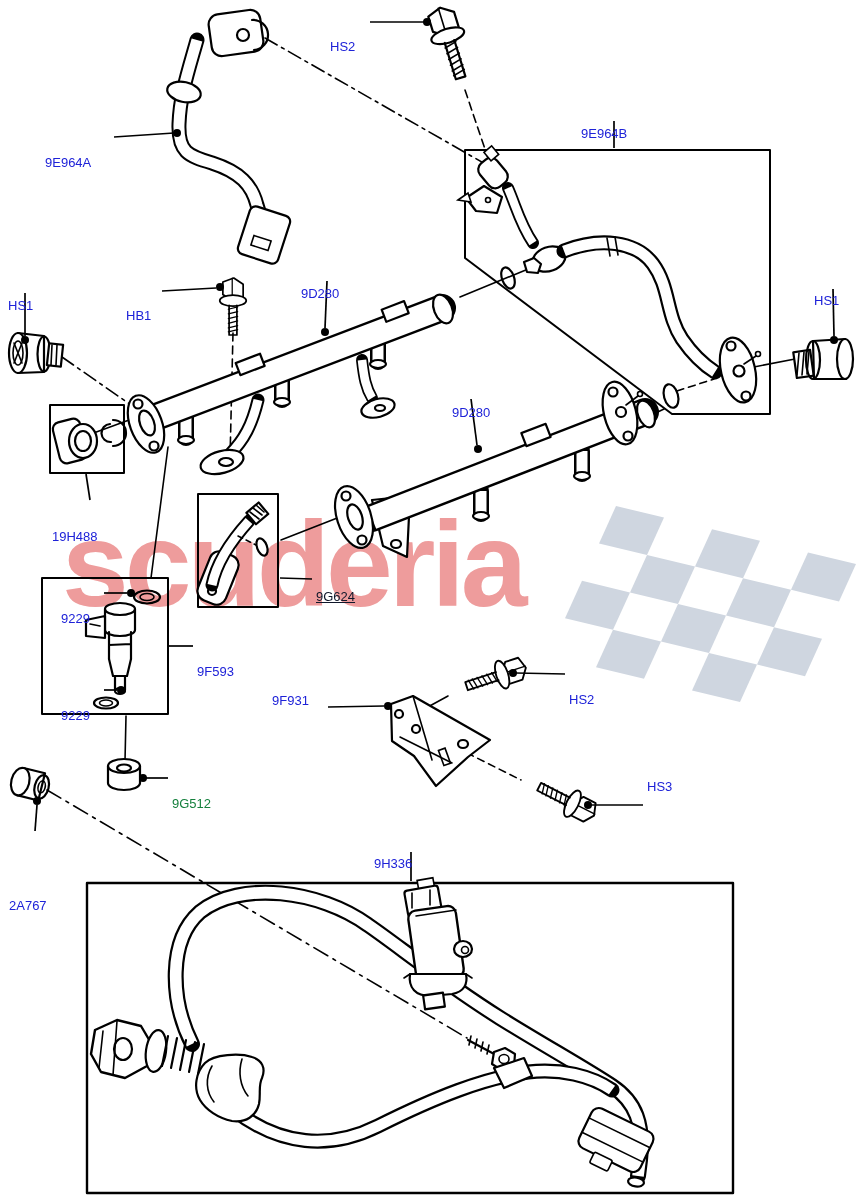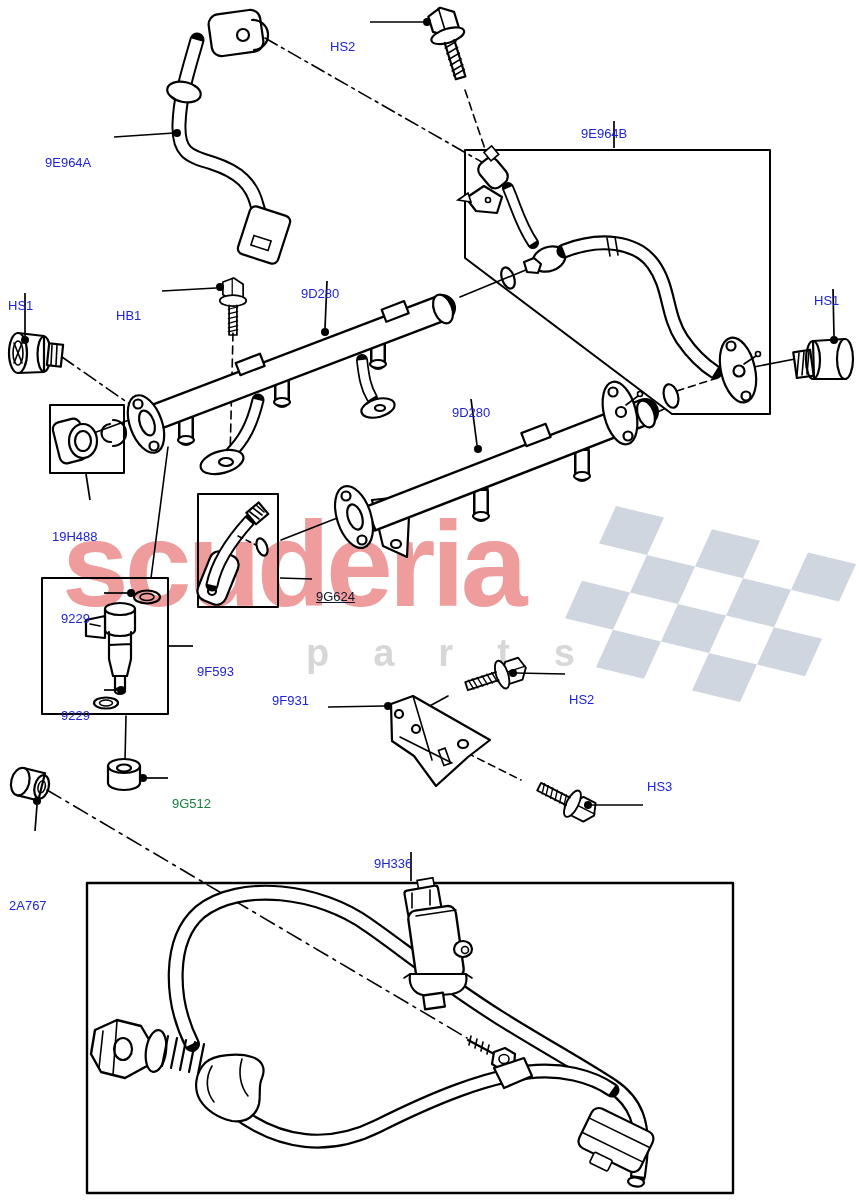--- a/index.html
+++ b/index.html
@@ -19,21 +19,20 @@
   .ln14{stroke:#000;fill:none;stroke-width:1.6;stroke-linecap:round;}
   .wfill{fill:#fff;}
 </style>
 </head>
 <body>
 
 <div class="stage">
 
   <div class="layer" style="z-index:0;">
     <div class="wm-brand" style="color: rgb(238, 156, 156);">scuderia</div>
-    <div class="wm-sub right" style="color: rgb(215, 215, 215);">parts</div>
     <svg width="859" height="1200" style="position:absolute;left:0;top:0;">
       <g id="flag" transform="matrix(1.2,0.29,-0.5,1.1,616,506)">
           <rect x="0" y="0" width="40" height="34" fill="#cfd6e0"></rect>
           <rect x="80" y="0" width="40" height="34" fill="#cfd6e0"></rect>
           <rect x="160" y="0" width="40" height="34" fill="#cfd6e0"></rect>
           <rect x="40" y="34" width="40" height="34" fill="#cfd6e0"></rect>
           <rect x="120" y="34" width="40" height="34" fill="#cfd6e0"></rect>
           <rect x="0" y="68" width="40" height="34" fill="#cfd6e0"></rect>
           <rect x="80" y="68" width="40" height="34" fill="#cfd6e0"></rect>
           <rect x="160" y="68" width="40" height="34" fill="#cfd6e0"></rect>
@@ -331,21 +330,21 @@
       <line x1="591" y1="805" x2="643" y2="805" stroke="#000000" stroke-width="1.7"></line>
       <circle cx="588" cy="805" r="4" fill="#000000"></circle>
       <line x1="411" y1="852" x2="411" y2="881" stroke="#000000" stroke-width="1.7"></line>
     </svg>
 
   <div class="layer" style="z-index:3;" id="labels-layer">
       <div class="part-label" style="left: 330px; top: 12px; color: rgb(30, 34, 216);">HS2</div>
       <div class="part-label" style="left: 45px; top: 128px; color: rgb(30, 34, 216);">9E964A</div>
       <div class="part-label" style="left: 581px; top: 99px; color: rgb(30, 34, 216);">9E964B</div>
       <div class="part-label" style="left: 8px; top: 271px; color: rgb(30, 34, 216);">HS1</div>
-      <div class="part-label" style="left: 116px; top: 281px; color: rgb(30, 34, 216);">HB1</div>
+      <div class="part-label" style="left: 126px; top: 281px; color: rgb(30, 34, 216);">HB1</div>
       <div class="part-label" style="left: 301px; top: 259px; color: rgb(30, 34, 216);">9D280</div>
       <div class="part-label" style="left: 814px; top: 266px; color: rgb(30, 34, 216);">HS1</div>
       <div class="part-label" style="left: 452px; top: 378px; color: rgb(30, 34, 216);">9D280</div>
       <div class="part-label" style="left: 52px; top: 502px; color: rgb(30, 34, 216);">19H488</div>
       <div class="part-label" style="left: 316px; top: 562px; color: #0f172a; text-decoration: underline;">9G624</div>
       <div class="part-label" style="left: 61px; top: 584px; color: rgb(30, 34, 216);">9229</div>
       <div class="part-label" style="left: 197px; top: 637px; color: rgb(30, 34, 216); text-align: right;">9F593</div>
       <div class="part-label" style="left: 61px; top: 681px; color: rgb(30, 34, 216);">9229</div>
       <div class="part-label" style="left: 172px; top: 769px; color: #15803d;">9G512</div>
       <div class="part-label" style="left: 9px; top: 871px; color: rgb(30, 34, 216);">2A767</div>

